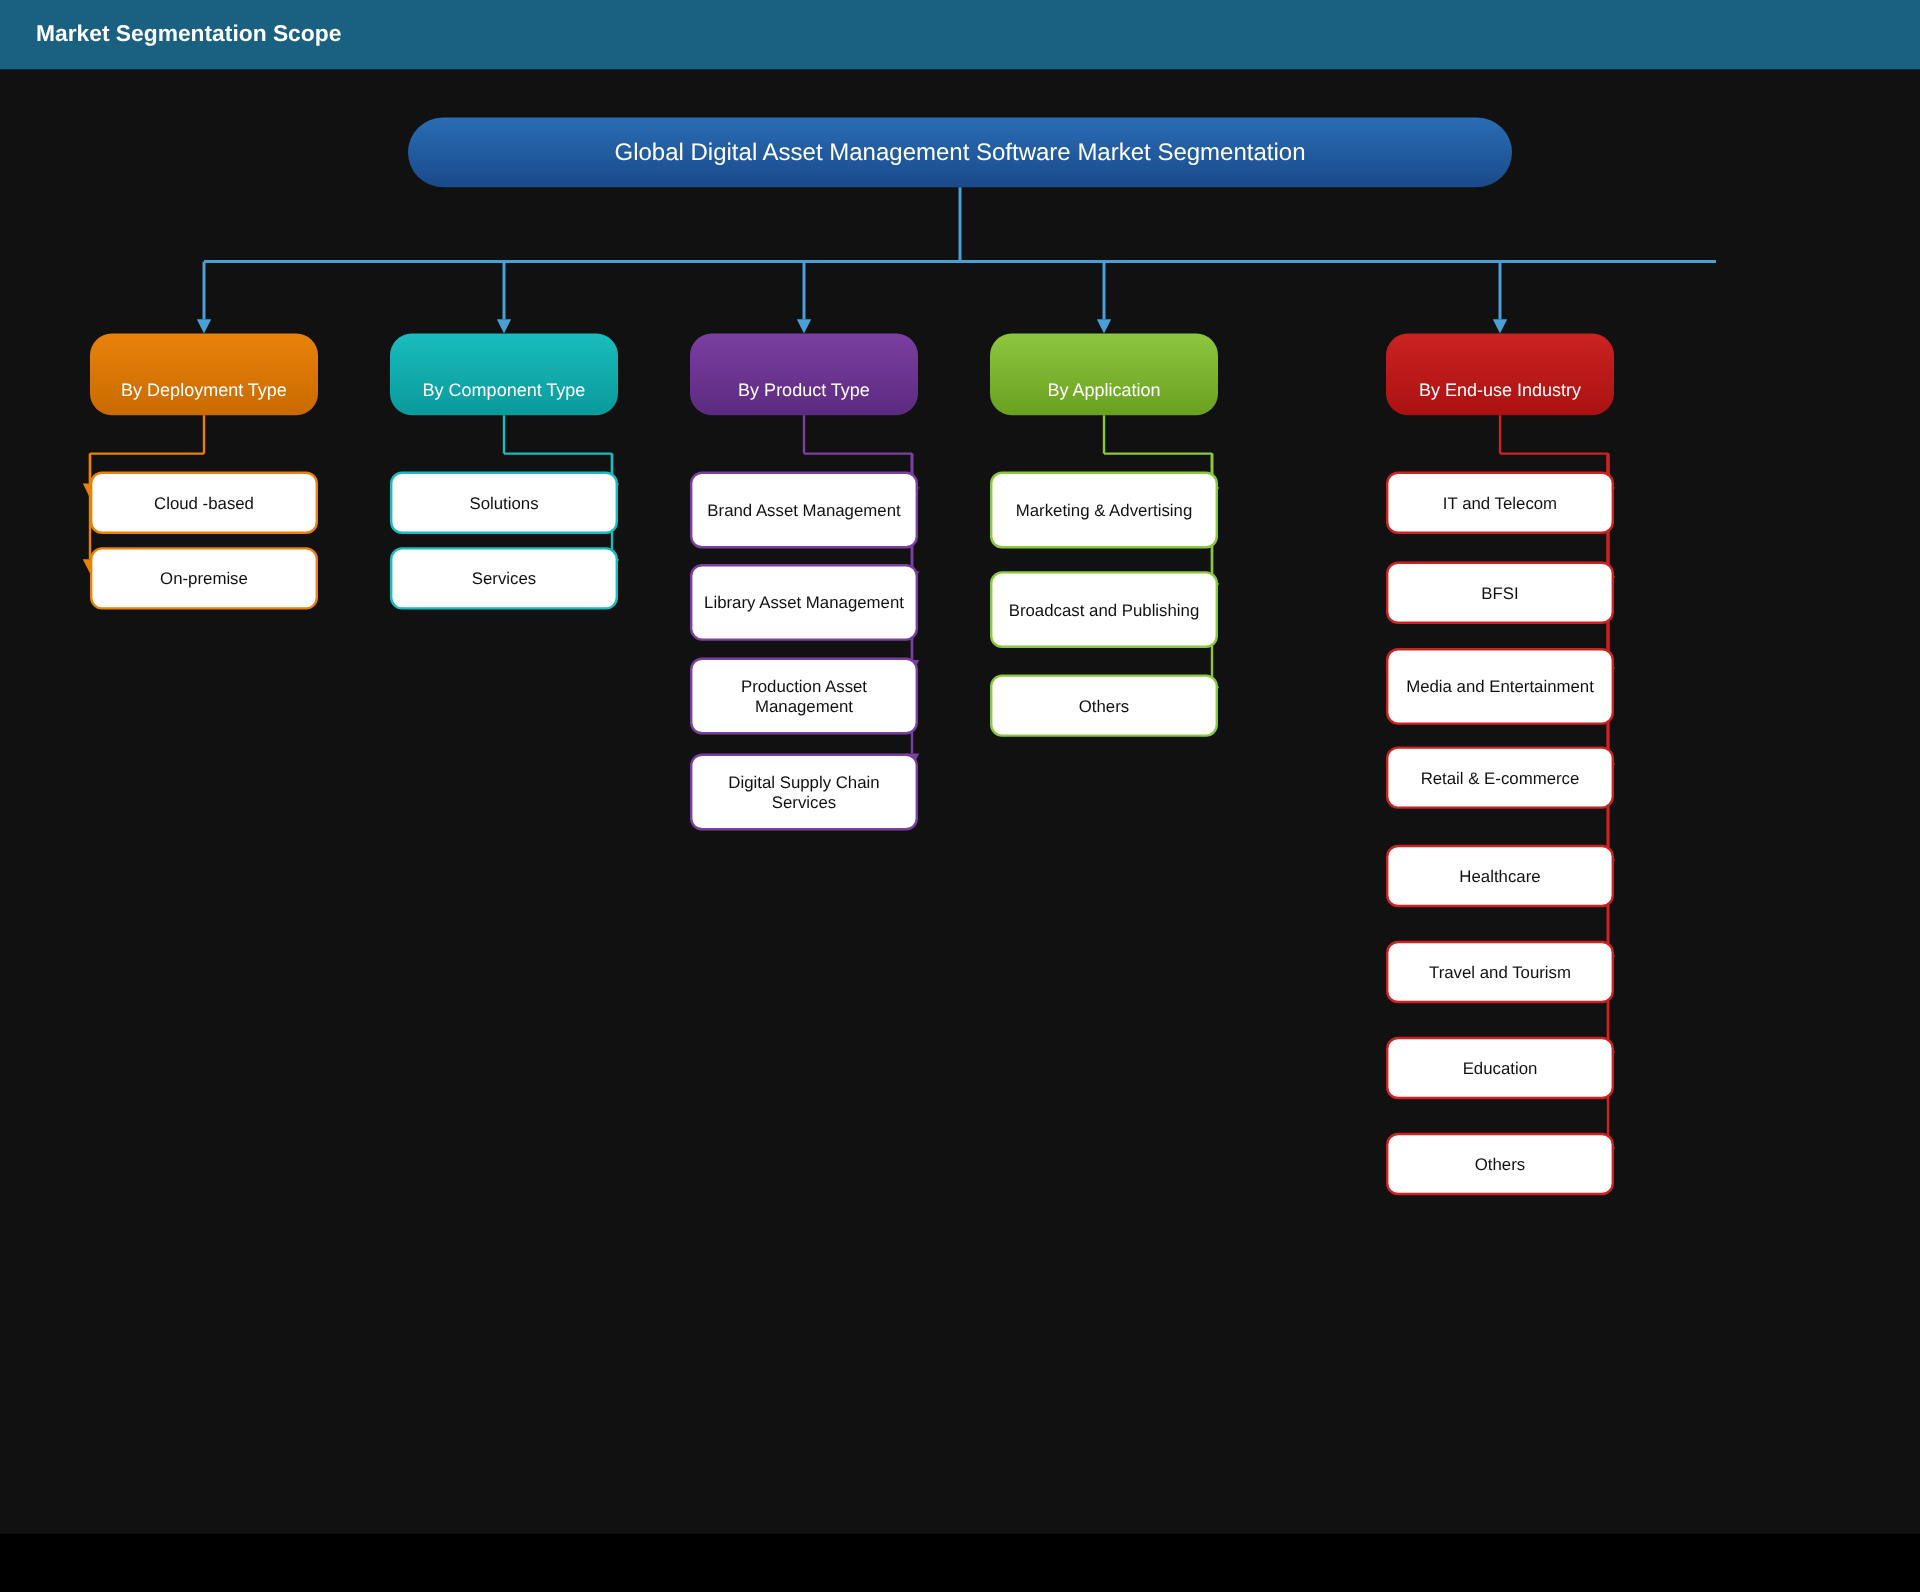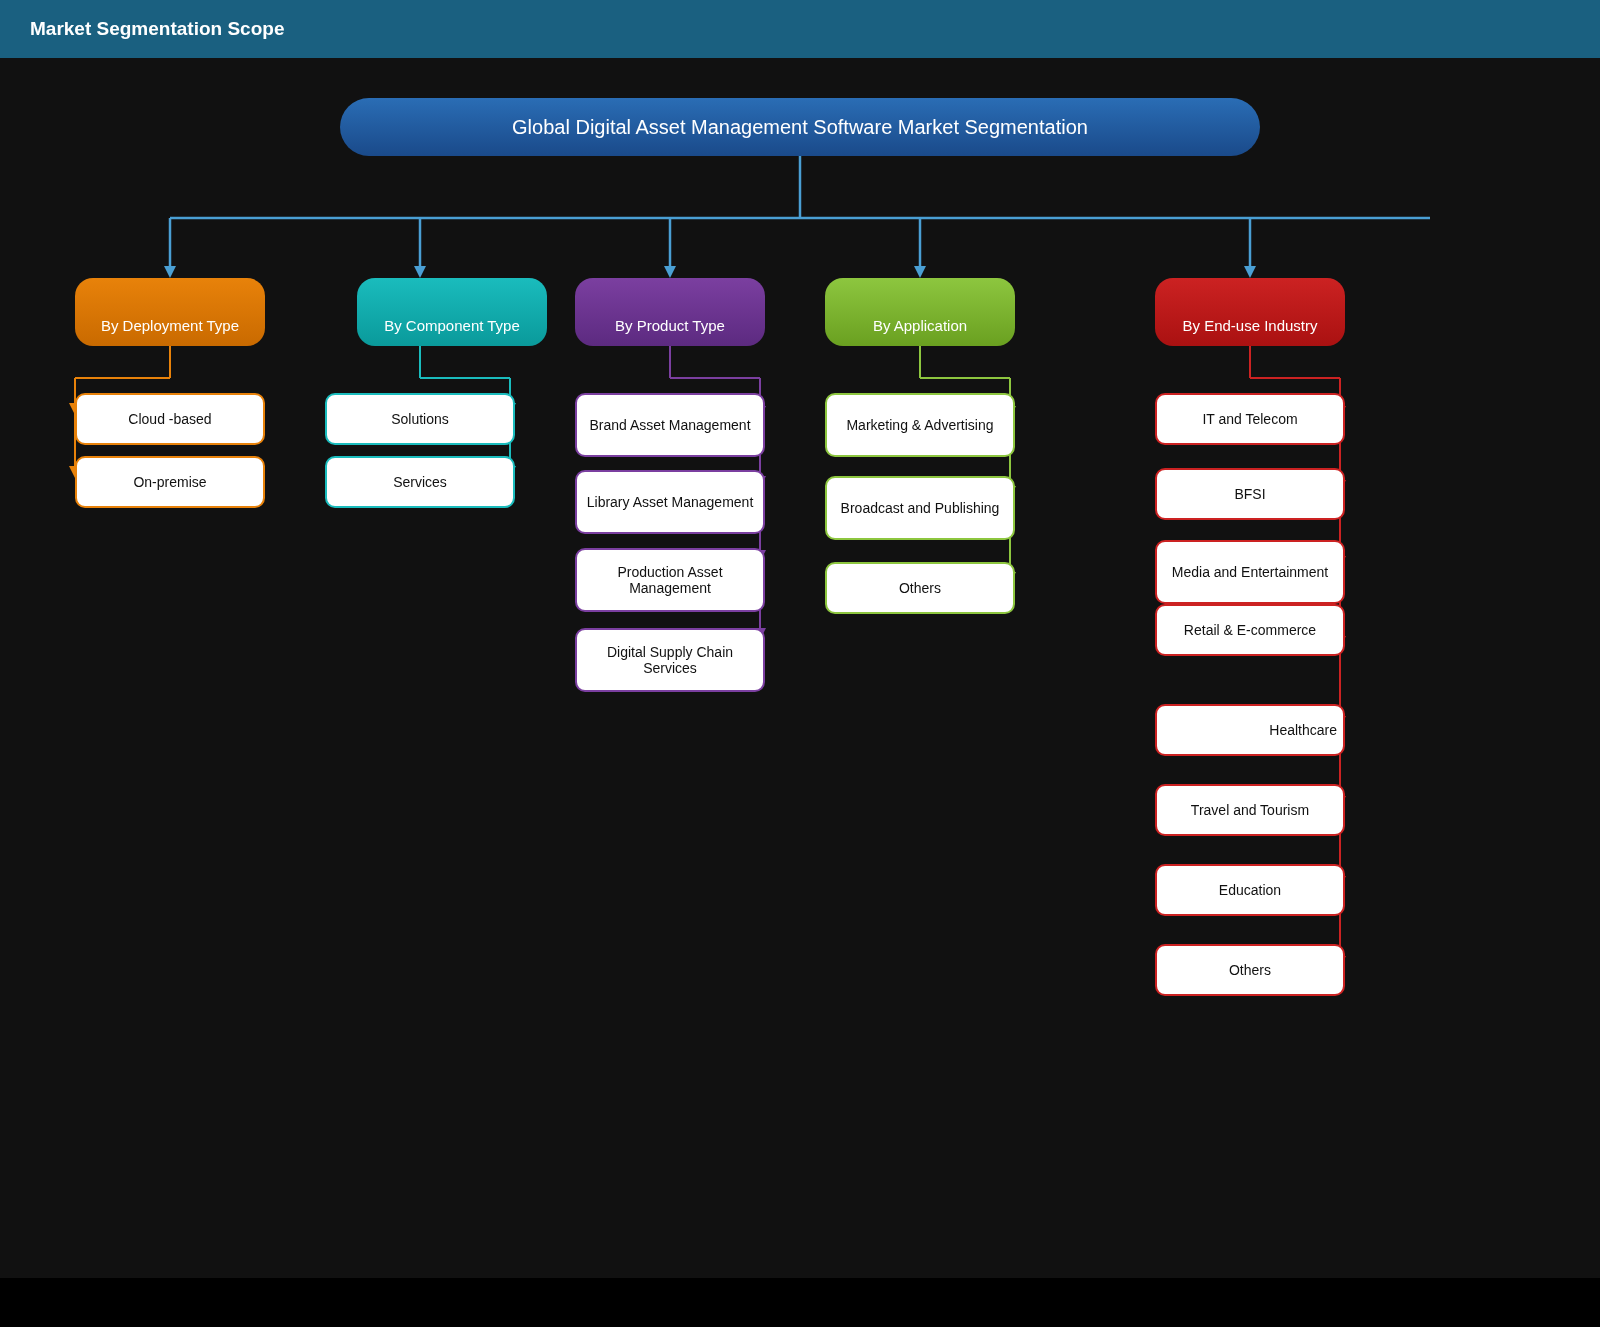--- a/index.html
+++ b/index.html
@@ -18,21 +18,21 @@
       font-weight: bold;
     }
 
     .diagram-container {
       background: #111;
       padding: 30px 40px 60px 40px;
       min-height: 1220px;
     }
 
     .cat-orange { background: linear-gradient(to bottom, #e8820a, #c96a00); }
-    .cat-teal { background: linear-gradient(to bottom, #1abcbd, #0a9a9b); margin-left: 32px; }
+    .cat-teal { background: linear-gradient(to bottom, #1abcbd, #0a9a9b); }
     .cat-purple { background: linear-gradient(to bottom, #7b3fa0, #5c2a80); }
     .cat-green { background: linear-gradient(to bottom, #8dc63f, #6aa020); }
     .cat-red { background: linear-gradient(to bottom, #cc2222, #aa1111); }
 
     .item-orange { border: 2px solid #e8820a; }
     .item-teal { border: 2px solid #1abcbd; }
     .item-purple { border: 2px solid #7b3fa0; }
     .item-green { border: 2px solid #8dc63f; }
     .item-red { border: 2px solid #cc2222; }
 
@@ -257,24 +257,24 @@
 
     <div class="node node-item item-red" style="left:1105px; top:305px; width:190px; min-height:52px;">
       <span>IT and Telecom</span>
     </div>
     <div class="node node-item item-red" style="left:1105px; top:380px; width:190px; min-height:52px;">
       <span>BFSI</span>
     </div>
     <div class="node node-item item-red" style="left:1105px; top:452px; width:190px; min-height:64px;">
       <span>Media and Entertainment</span>
     </div>
-    <div class="node node-item item-red" style="left:1105px; top:516px; width:190px; min-height:52px;">
+    <div class="node node-item item-red" style="left:1105px; top:534px; width:190px; min-height:52px;">
       <span>Retail &amp; E-commerce</span>
     </div>
-    <div class="node node-item item-red" style="left:1105px; top:616px; width:190px; min-height:52px;justify-content:flex-end;">
+    <div class="node node-item item-red" style="left:1105px; top:616px; width:190px; min-height:52px;">
       <span>Healthcare</span>
     </div>
     <div class="node node-item item-red" style="left:1105px; top:696px; width:190px; min-height:52px;">
       <span>Travel and Tourism</span>
     </div>
     <div class="node node-item item-red" style="left:1105px; top:776px; width:190px; min-height:52px;">
       <span>Education</span>
     </div>
     <div class="node node-item item-red" style="left:1105px; top:856px; width:190px; min-height:52px;">
       <span>Others</span>

